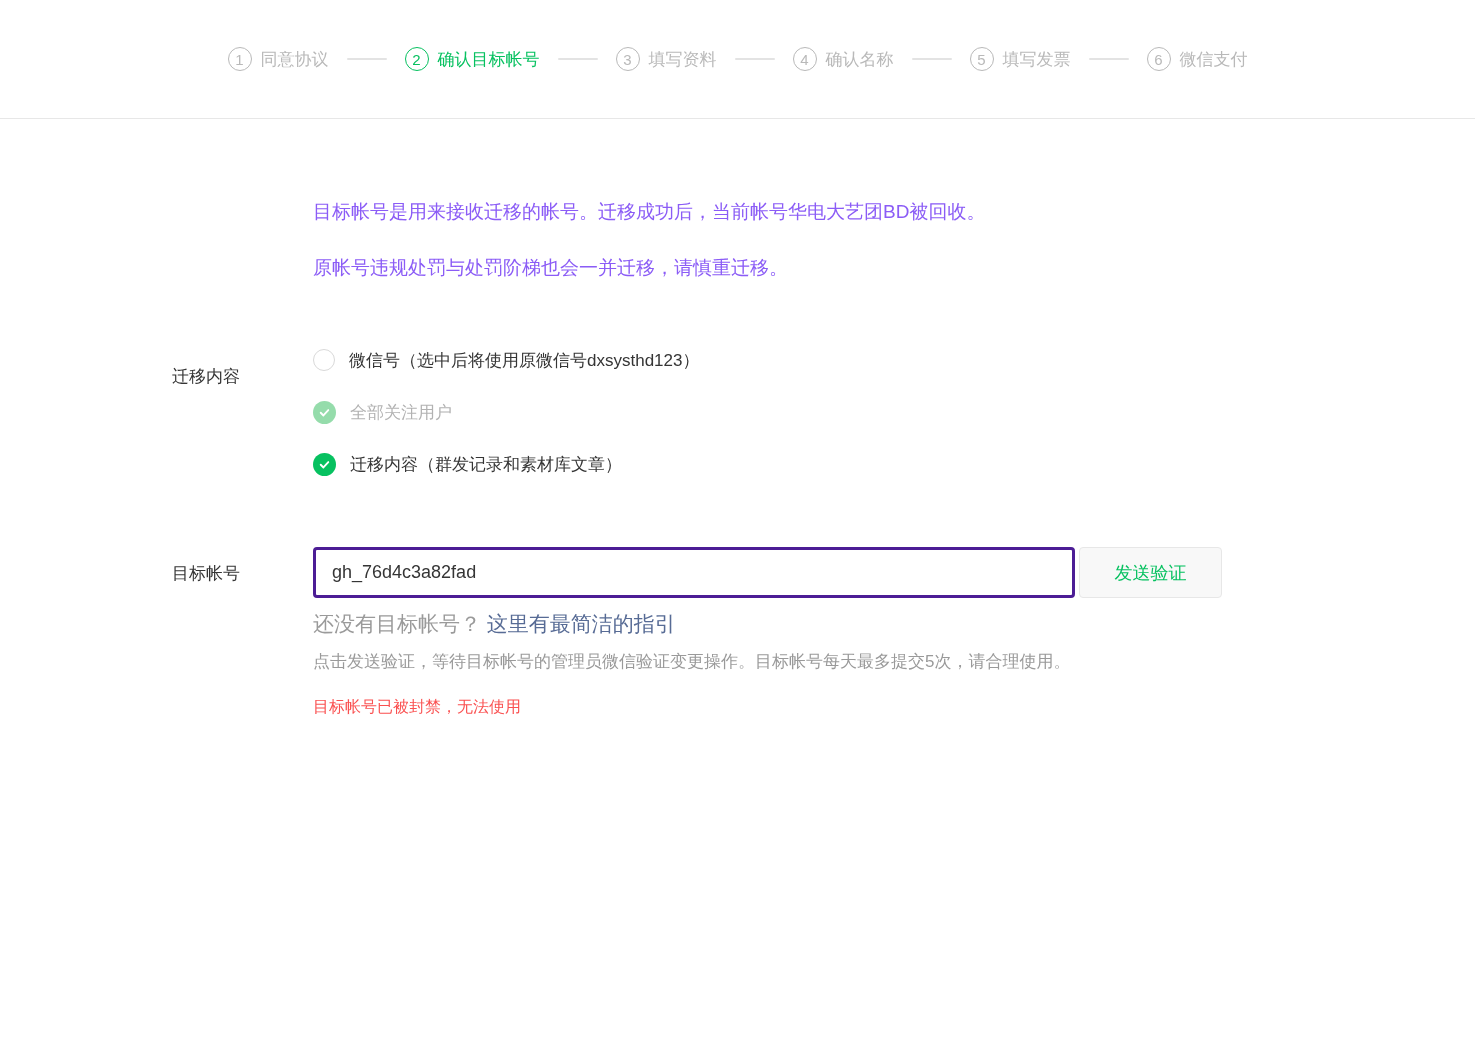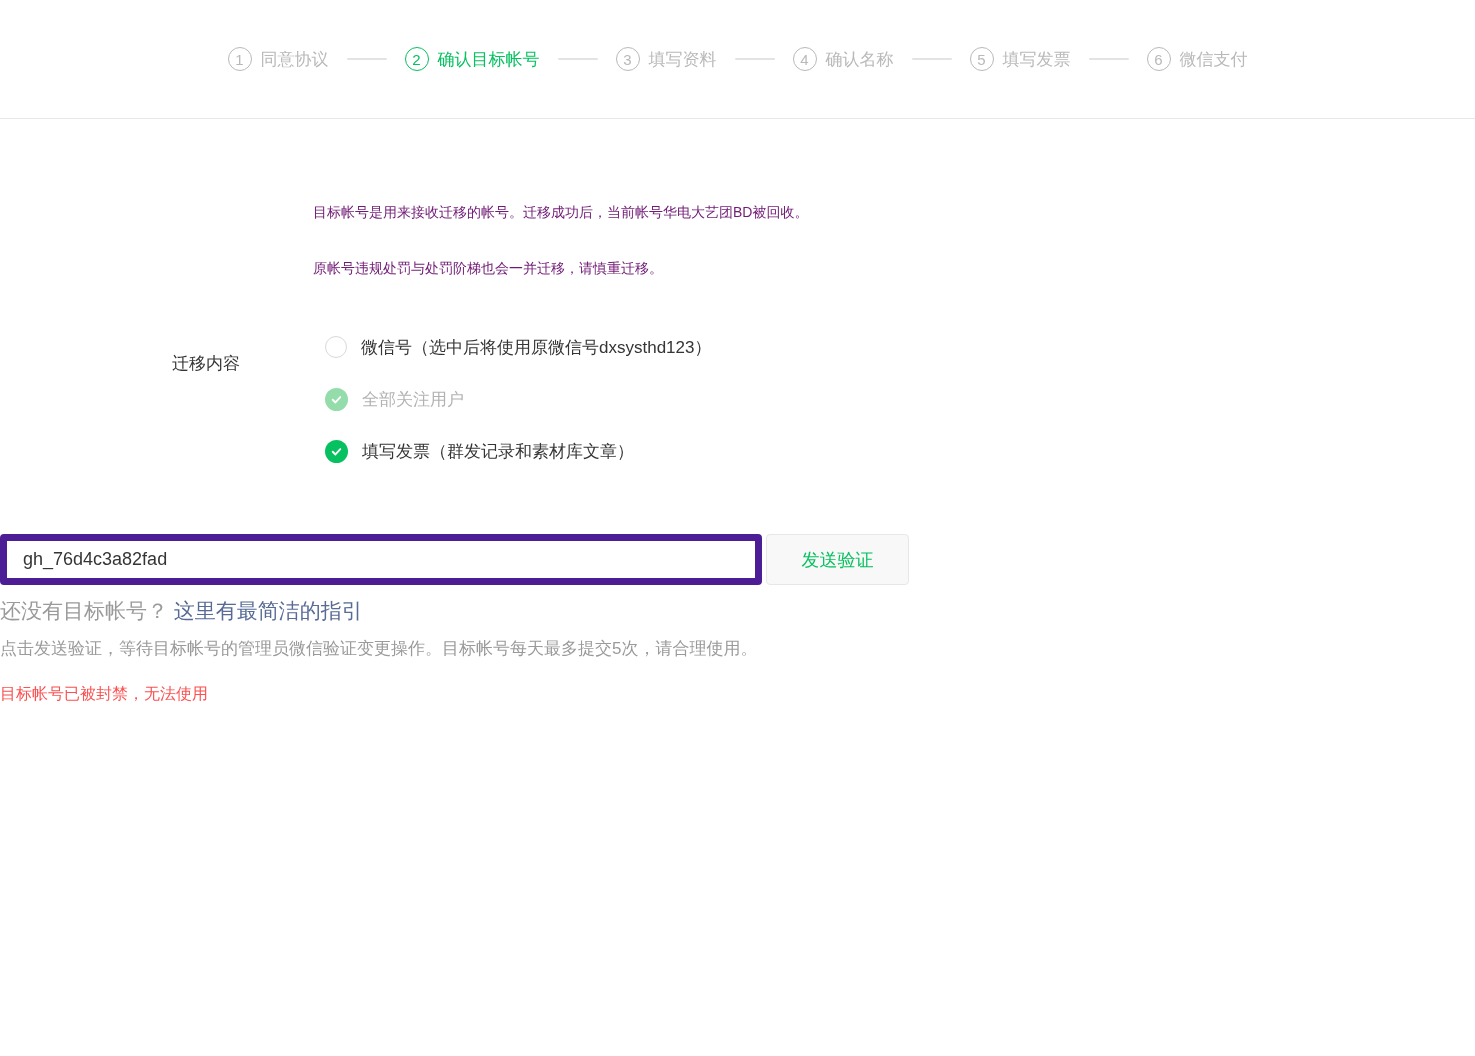--- a/index.html
+++ b/index.html
@@ -26,32 +26,32 @@
     display: flex; align-items: center; justify-content: center;
     font-size: 15px; line-height: 1;
   }
   .step.active { color: #07c160; }
   .step.active .step-circle { border-color: #07c160; color: #07c160; }
   .step-dash { width: 40px; height: 2px; background: #e3e3e3; border-radius: 1px; }
 
   
   .main { padding-top: 76px; }
   .col-body { margin-left: 313px; width: 907px; }
-  .intro { font-size: 14px; line-height: 34px; color: #701a75; }
+  .intro { font-size: 19px; line-height: 34px; color: #8b5cf6; }
   .intro p { margin: 0 0 22px 0; }
   .req-block div { margin: 0; }
 
   .section { display: flex; }
   .side-label {
     margin-left: 172px; width: 141px; flex-shrink: 0;
     font-size: 17px; color: #353535;
   }
 
   
-  .migration { margin-top: 51px; gap: 12px; }
+  .migration { margin-top: 64px; }
   .migration .side-label { padding-top: 16px; }
   .check-row {
     display: flex; align-items: flex-start; gap: 14px;
     height: 30px; margin-bottom: 22px; font-size: 17px;
   }
   .check-row:last-child { margin-bottom: 0; }
   .check-row.disabled { color: #b2b2b2; cursor: default; }
   .check-row.checked { color: #353535; }
   .circle-empty {
     width: 22px; height: 22px; border-radius: 50%;
@@ -64,21 +64,21 @@
   .circle-check.on  { background: #07c160; }
   .circle-check.dim { background: #95dcab; }
   .circle-check svg { width: 13px; height: 13px; display: block; }
 
   
   .target { margin-top: 64px; }
   .target .side-label { padding-top: 15px; }
   .input-row { display: flex; align-items: stretch; gap: 4px; }
   .target-input {
     width: 762px; height: 51px;
-    border: 7px solid #4c1d95; border-radius: 4px;
+    border: 3px solid #4c1d95; border-radius: 4px;
     padding: 0 16px; font-size: 18px; color: #353535;
     font-family: "Liberation Sans", "DejaVu Sans", sans-serif;
     outline: none; background: #fff;
   }
   .send-btn {
     width: 143px; height: 51px;
     background: #f8f8f8; border: 1px solid #e7e7e7; border-radius: 4px;
     color: #07c160; font-size: 18px; cursor: pointer;
     font-family: "Liberation Sans", "DejaVu Sans", sans-serif;
   }
@@ -156,27 +156,28 @@
         <span>全部关注用户</span>
       </div>
 
 
       <div class="check-row checked">
         <span class="circle-check on">
           <svg viewBox="0 0 24 24">
               <path d="M5 12.5l5 5 9-10" stroke="#ffffff" stroke-width="3.4" fill="none" stroke-linecap="round" stroke-linejoin="round"></path>
             </svg>
         </span>
-        <span>填写发票（群发记录和素材库文章）</span>
+        <span>迁移内容（群发记录和素材库文章）</span>
       </div>
 
     </div>
   </div>
 
   <div class="section target">
+    <div class="side-label">目标帐号</div>
     <div class="col-target">
 
       <div class="input-row">
         <input class="target-input" type="text" value="gh_76d4c3a82fad" style="">
         <button class="send-btn">发送验证</button>
       </div>
 
       <div class="hint-line1">
         <span>还没有目标帐号？</span>
         <a class="hint-link">这里有最简洁的指引</a>

